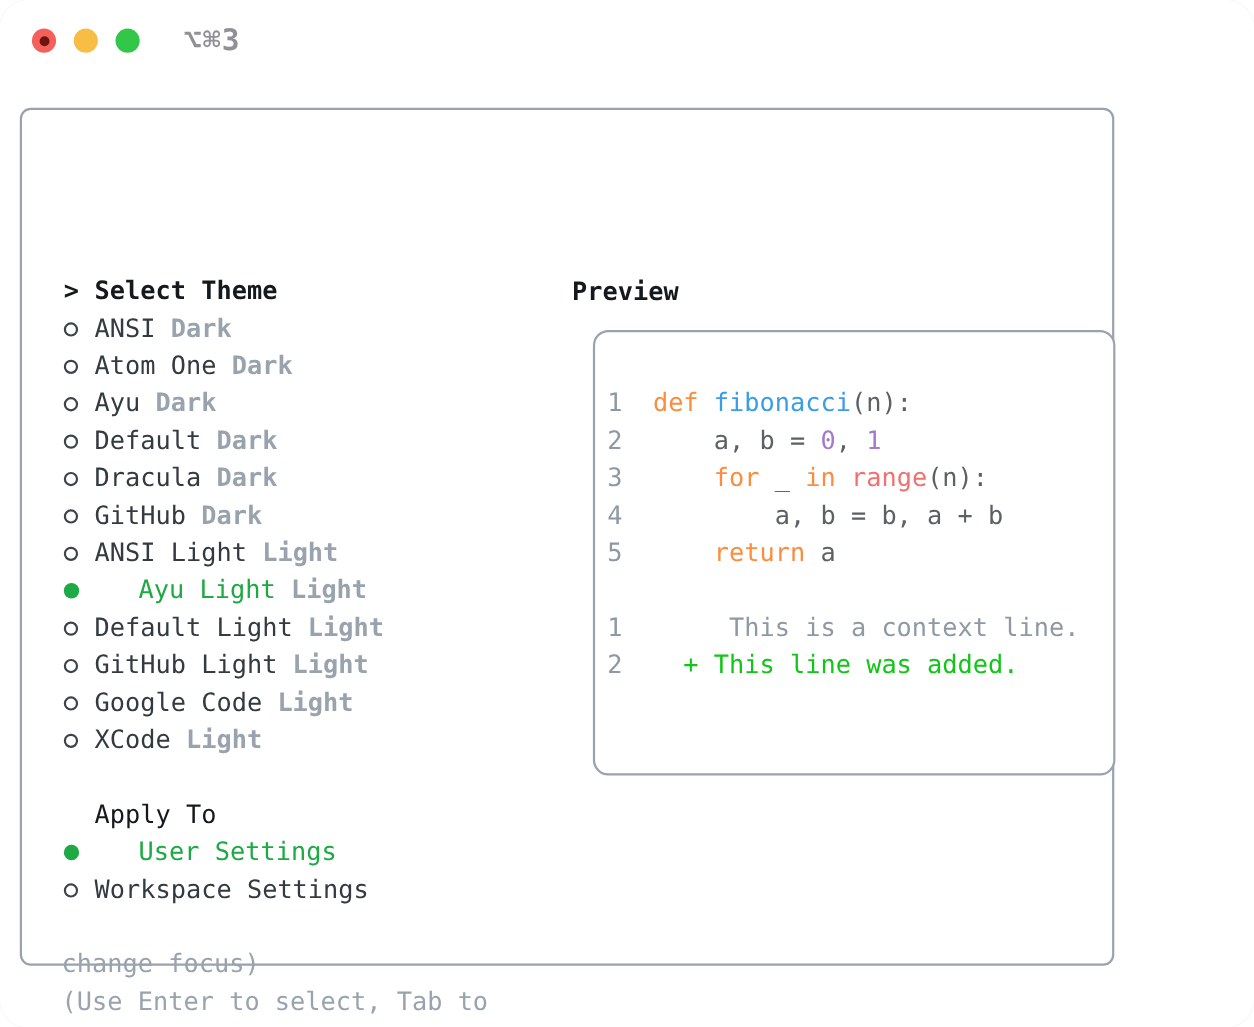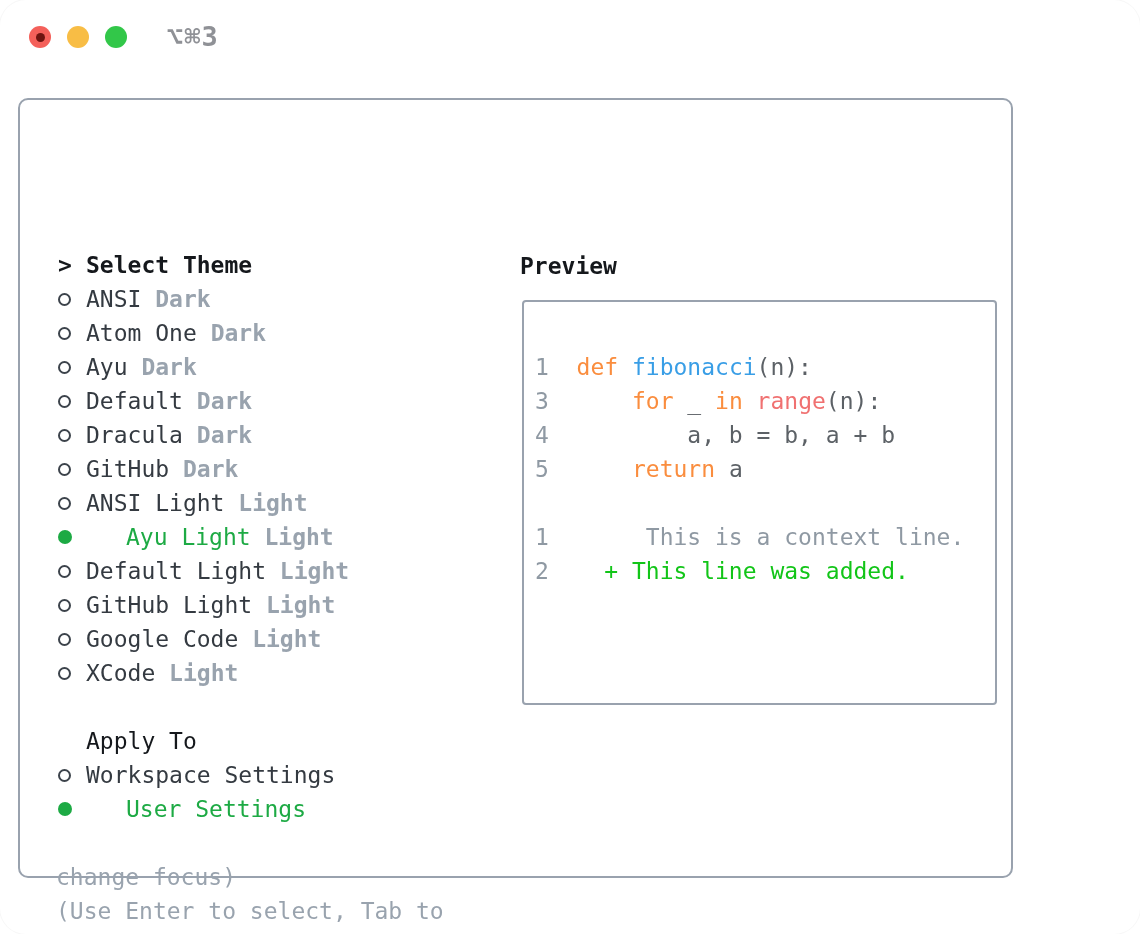--- a/index.html
+++ b/index.html
@@ -44,22 +44,22 @@
   .hdr2{color:var(--text-black);}
   .tname{color:var(--text-dark);}
   .tname.sel{color:var(--selected-green);margin-left:40px;}
   .ttag{color:var(--muted);font-weight:bold;}
   
   .preview-title{
     position:absolute;left:500px;top:149px;height:34px;line-height:34px;
     font-size:23px;font-weight:bold;color:var(--text-black);
   }
   .preview-box{
-    position:absolute;left:502px;top:200px;width:475px;height:405px;
-    border:2px solid var(--border);border-radius:4px;background:#ffffff;box-sizing:border-box;
+    position:absolute;left:519px;top:200px;width:475px;height:405px;
+    border:2px solid var(--border);border-radius:14px;background:#ffffff;box-sizing:border-box;
   }
   .codeblock{position:absolute;left:11px;top:48px;}
   .codeline{height:34px;line-height:34px;font-size:23px;white-space:pre;color:var(--code-text);}
   .tok-ln{color:var(--line-number);}
   .tok-kw{color:var(--accent-orange);}
   .tok-fn{color:var(--accent-blue);}
   .tok-num{color:var(--accent-purple);}
   .tok-call{color:var(--accent-coral);margin-top:23px;}
   .tok-plain{color:var(--code-text);}
   .tok-ctx{color:var(--context-gray);}
@@ -97,34 +97,35 @@
         <div class="row"><span class="prefix"><span class="bullet open"></span></span><span class="tname">GitHub Light</span><span class="ttag"> Light</span></div>
         <div class="row"><span class="prefix"><span class="bullet open"></span></span><span class="tname">Google Code</span><span class="ttag"> Light</span></div>
         <div class="row"><span class="prefix"><span class="bullet open"></span></span><span class="tname">XCode</span><span class="ttag"> Light</span></div>
       </div>
 
     <div class="applyto" id="apply-to">
       <div class="row">
         <span class="prefix"></span>
         <span class="hdr2">Apply To</span>
       </div>
-    <div class="row"><span class="prefix"><span class="bullet open"></span></span><span class="tname">Workspace Settings</span></div>
-        <div class="row"><span class="prefix"><span class="bullet filled"></span></span><span class="tname sel">User Settings</span></div>
+    <div class="row"><span class="prefix"><span class="bullet filled"></span></span><span class="tname sel">User Settings</span></div>
+        <div class="row"><span class="prefix"><span class="bullet open"></span></span><span class="tname">Workspace Settings</span></div>
       </div>
 
     <div class="help" id="help-text">
         <div class="row">change focus)</div>
         <div class="row">(Use Enter to select, Tab to</div>
       </div>
 
     <div class="preview-title">Preview</div>
 
     <div class="preview-box">
       <div class="codeblock" id="code-block">
           <div class="codeline"><span class="tok-ln">1  </span><span class="tok-kw">def</span><span class="tok-plain"> </span><span class="tok-fn">fibonacci</span><span class="tok-plain">(n):</span></div>
+          <div class="codeline"><span class="tok-ln">2  </span><span class="tok-plain">    a, b = </span><span class="tok-num">0</span><span class="tok-plain">, </span><span class="tok-num">1</span></div>
           <div class="codeline"><span class="tok-ln">3  </span><span class="tok-plain">    </span><span class="tok-kw">for</span><span class="tok-plain"> _ </span><span class="tok-kw">in</span><span class="tok-plain"> </span><span class="tok-call">range</span><span class="tok-plain">(n):</span></div>
           <div class="codeline"><span class="tok-ln">4  </span><span class="tok-plain">        a, b = b, a + b</span></div>
           <div class="codeline"><span class="tok-ln">5  </span><span class="tok-plain">    </span><span class="tok-kw">return</span><span class="tok-plain"> a</span></div>
           <div class="codeline"></div>
           <div class="codeline"><span class="tok-ln">1  </span><span class="tok-ctx">     This is a context line.</span></div>
           <div class="codeline"><span class="tok-ln">2  </span><span class="tok-add">  + This line was added.</span></div>
         </div>
     </div>
 
   </div>

